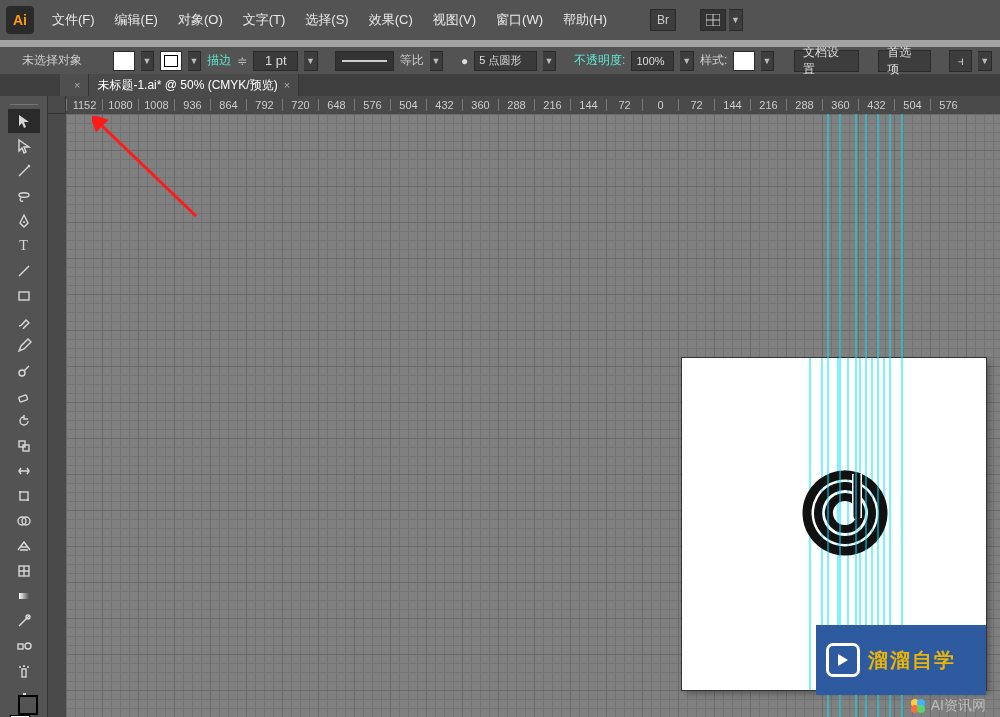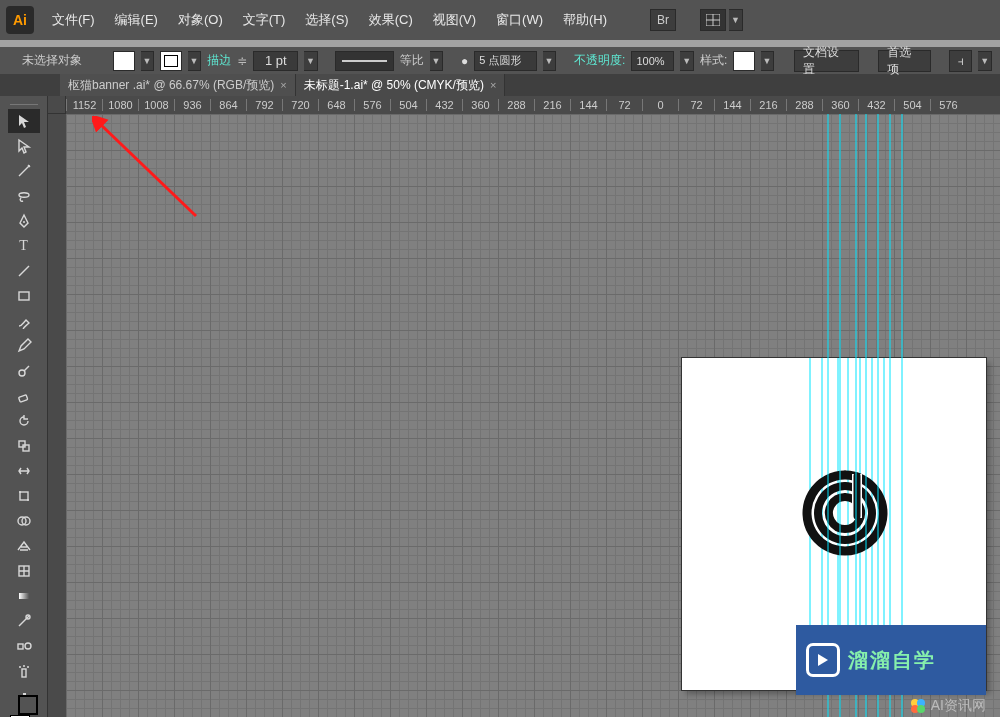--- a/index.html
+++ b/index.html
@@ -66,21 +66,21 @@
 
 
 .arrow { position:absolute; top:20px; left:44px; width:110px; height:110px; pointer-events:none; }
 
 
 .artboard { position:absolute; top:262px; right:14px; width:304px; height:332px; background:#fff; box-shadow:0 0 0 1px #333, 4px 4px 6px rgba(0,0,0,.3); }
 .guides line { stroke:#00e5ff; stroke-width:1; }
 .logo-circ { position:absolute; left:120px; top:112px; }
 
 
-.wm { position:absolute; right:14px; bottom:22px; width:190px; height:70px; background:#2e5aa0; display:flex; align-items:center; padding:0 10px; gap:8px; color:#86efac; font-weight:bold; }
+.wm { position:absolute; right:14px; bottom:22px; width:170px; height:70px; background:#2e5aa0; display:flex; align-items:center; padding:0 10px; gap:8px; color:#eab308; font-weight:bold; }
 .wm .play { width:34px; height:34px; border:3px solid #fff; border-radius:7px; display:flex; align-items:center; justify-content:center; }
 .wm .play::after { content:""; border-left:10px solid #fff; border-top:6px solid transparent; border-bottom:6px solid transparent; }
 .wm .t1 { font-size:20px; letter-spacing:2px; }
 .wm2 { position:absolute; right:14px; bottom:2px; font-size:14px; color:#bbb; display:flex; align-items:center; gap:4px; }
 .wm2 .flower { width:18px; height:18px; }
 
 </style>
 </head>
 <body>
 
@@ -157,21 +157,20 @@
   <div class="opt-btn">首选项</div>
   <div style="width:6px"></div>
   <div class="opt-btn" style="width:24px;padding:0;justify-content:center">⫞</div>
     <div class="opt-drop">
       <span class="caret">▼</span>
     </div>
 </div>
 
 <div class="tabbar">
   <div class="tab">
-    <span>枢猫banner .ai* @ 66.67% (RGB/预览)</span>
     <span class="close">×</span>
   </div>
   <div class="tab active">
     <span>未标题-1.ai* @ 50% (CMYK/预览)</span>
     <span class="close">×</span>
   </div>
 </div>
 
 <div class="workspace">
 

